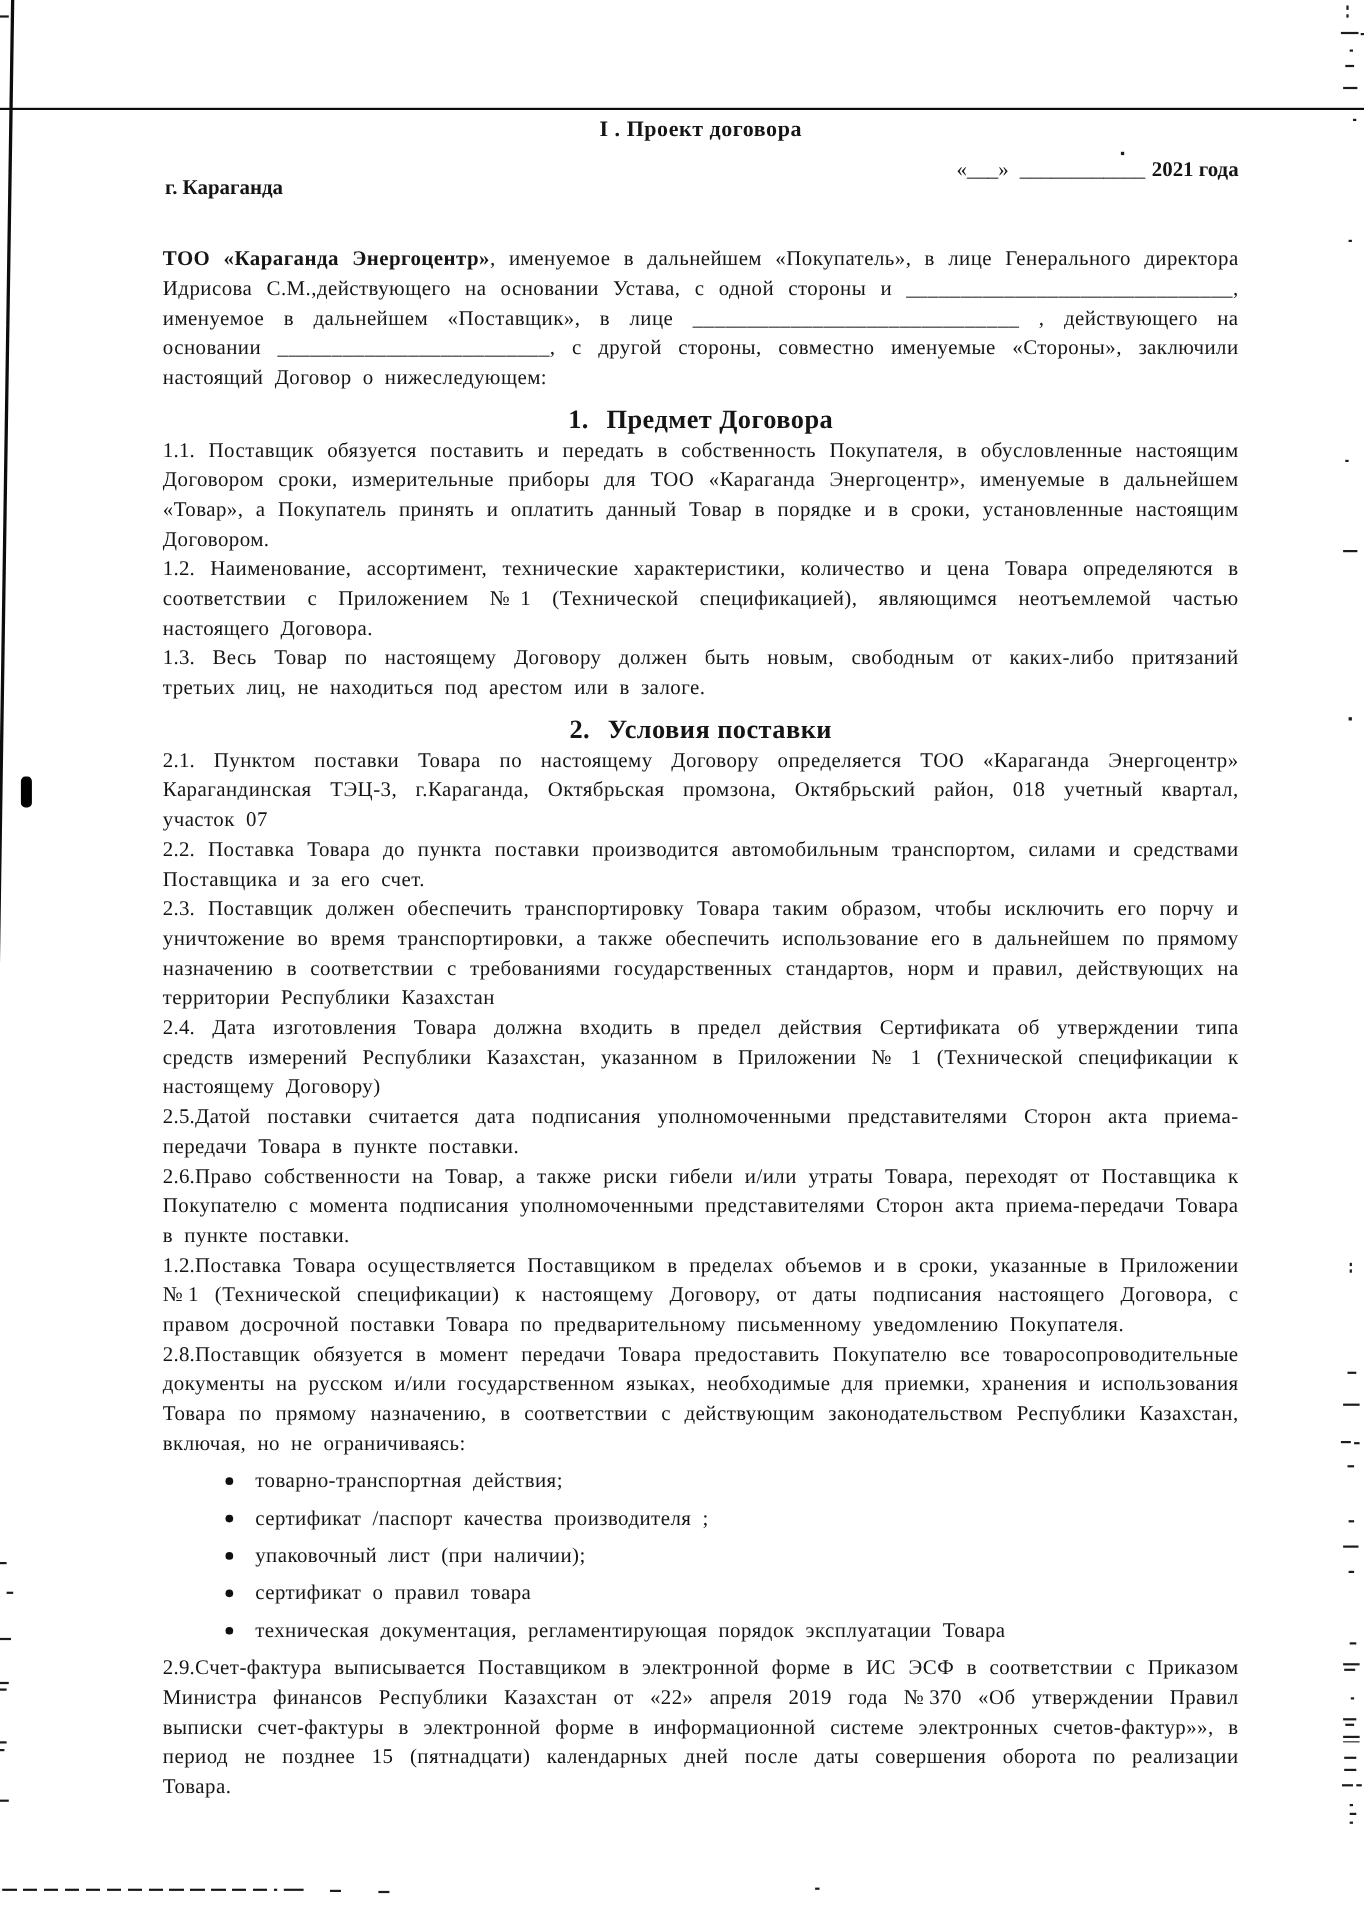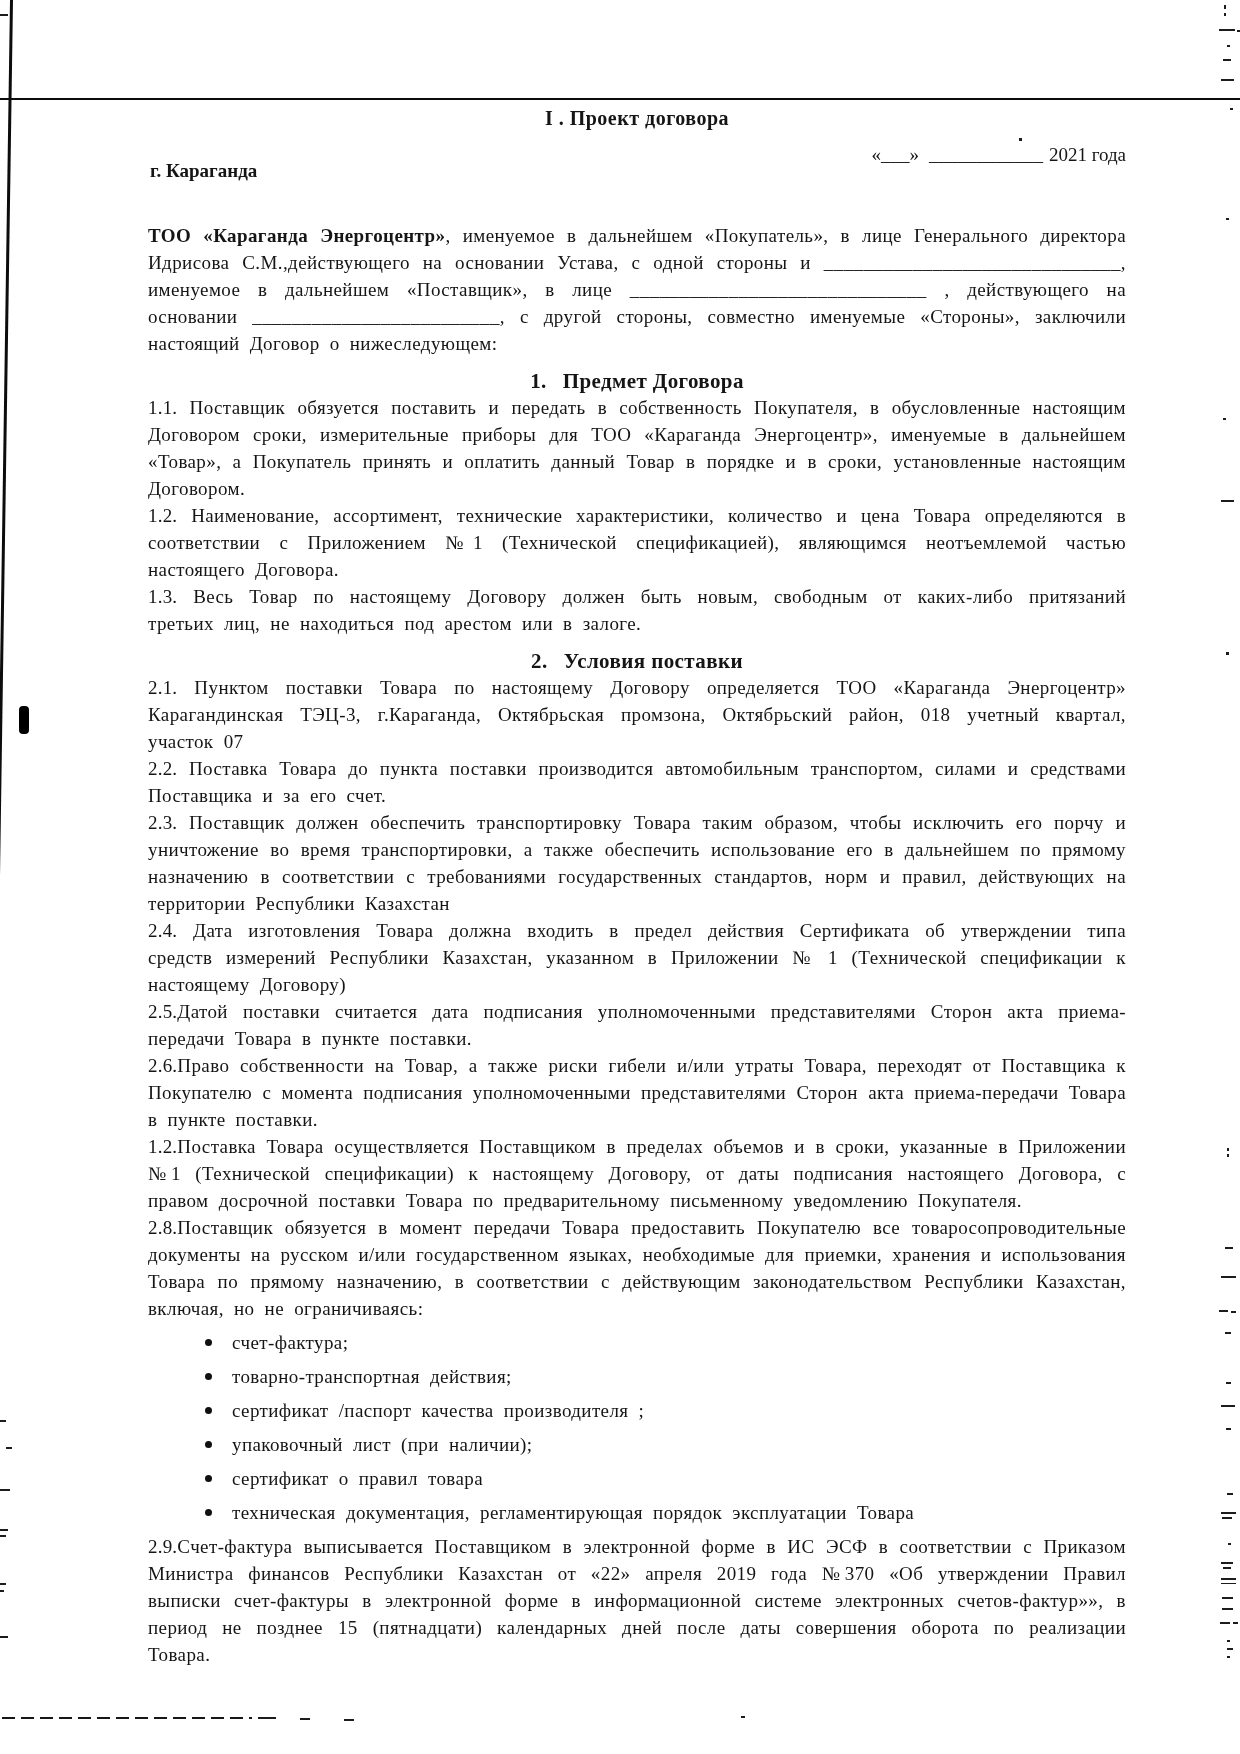--- a/index.html
+++ b/index.html
@@ -14,25 +14,25 @@
   .top-rule{position:absolute;left:0;top:98px;width:1240px;height:2px;background:#0c0c0c;}
   .left-rule{position:absolute;left:10px;top:0;width:3px;height:1719px;background:#0c0c0c;
     transform:rotate(0.85deg);transform-origin:top left;}
   .ink-blob{position:absolute;left:19px;top:706px;width:10px;height:28px;background:#000;border-radius:4px;}
   .content{position:absolute;left:148px;top:99px;width:978px;}
   .doc-title{margin:8px 0 0;text-align:center;font-size:20px;font-weight:bold;letter-spacing:.5px;}
   .meta-row{position:relative;height:52px;margin-top:12px;}
   .city{position:absolute;left:2px;top:18px;font-weight:bold;font-size:19px;}
   .date-line{position:absolute;right:0;top:2px;font-size:19px;white-space:nowrap;}
   .date-line .gap-blank{margin:0 6px 0 10px;letter-spacing:0;text-align:right;}
-  .date-line .year{font-weight:normal;text-align:center;}
+  .date-line .year{font-weight:bold;text-align:center;}
   .preamble{margin:28px 0 0;}
   .body-text{font-size:19px;line-height:27px;letter-spacing:.4px;word-spacing:5px;text-align:justify;}
   .bold-run{font-weight:bold;}
-  .sec-heading{margin:12px 0 0;text-align:center;font-size:21px;font-weight:bold;letter-spacing:.4px;}
+  .sec-heading{margin:12px 0 0;text-align:center;font-size:24px;font-weight:bold;letter-spacing:.4px;}
   .sec-heading .sec-num{margin-right:16px;}
   .clause{margin:0;}
   .cnum{font-weight:normal;letter-spacing:.2px;}
   ul.docs-list{margin:5px 0 2px;padding-left:57px;list-style:none;}
   ul.docs-list li{position:relative;padding-left:27px;margin:7px 0;text-align:left;}
   ul.docs-list li .bullet-dot{position:absolute;left:0;top:10px;width:7px;height:7px;border-radius:50%;background:#101010;}
   .mark{position:absolute;background:#1c1c1c;}
   .bottom-dash{position:absolute;left:2px;top:1717px;width:250px;height:2px;
     background:repeating-linear-gradient(90deg,#161616 0 13px,transparent 13px 19px);}
 </style>
@@ -120,21 +120,20 @@
   <p class="clause body-text"><b class="cnum">2.1.</b><span> Пунктом поставки Товара по настоящему Договору определяется ТОО «Караганда Энергоцентр» Карагандинская ТЭЦ-3, г.Караганда, Октябрьская промзона, Октябрьский район, 018 учетный квартал, участок 07</span></p>
   <p class="clause body-text"><b class="cnum">2.2.</b><span> Поставка Товара до пункта поставки производится автомобильным транспортом, силами и средствами Поставщика и за его счет.</span></p>
   <p class="clause body-text"><b class="cnum">2.3.</b><span> Поставщик должен обеспечить транспортировку Товара таким образом, чтобы исключить его порчу и уничтожение во время транспортировки, а также обеспечить использование его в дальнейшем по прямому назначению в соответствии с требованиями государственных стандартов, норм и правил, действующих на территории Республики Казахстан</span></p>
   <p class="clause body-text"><b class="cnum">2.4.</b><span> Дата изготовления Товара должна входить в предел действия Сертификата об утверждении типа средств измерений Республики Казахстан, указанном в Приложении № 1 (Технической спецификации к настоящему Договору)</span></p>
   <p class="clause body-text"><b class="cnum">2.5.</b><span>Датой поставки считается дата подписания уполномоченными представителями Сторон акта приема-передачи Товара в пункте поставки.</span></p>
   <p class="clause body-text"><b class="cnum">2.6.</b><span>Право собственности на Товар, а также риски гибели и/или утраты Товара, переходят от Поставщика к Покупателю с момента подписания уполномоченными представителями Сторон акта приема-передачи Товара в пункте поставки.</span></p>
   <p class="clause body-text"><b class="cnum">1.2.</b><span>Поставка Товара осуществляется Поставщиком в пределах объемов и в сроки, указанные в Приложении №1 (Технической спецификации) к настоящему Договору, от даты подписания настоящего Договора, с правом досрочной поставки Товара по предварительному письменному уведомлению Покупателя.</span></p>
   <p class="clause body-text"><b class="cnum">2.8.</b><span>Поставщик обязуется в момент передачи Товара предоставить Покупателю все товаросопроводительные документы на русском и/или государственном языках, необходимые для приемки, хранения и использования Товара по прямому назначению, в соответствии с действующим законодательством Республики Казахстан, включая, но не ограничиваясь:</span></p>
 
   <ul class="docs-list body-text">
-    <li><span class="bullet-dot"></span><span>счет-фактура;</span></li>
     <li><span class="bullet-dot"></span><span>товарно-транспортная действия;</span></li>
     <li><span class="bullet-dot"></span><span>сертификат /паспорт качества производителя ;</span></li>
     <li><span class="bullet-dot"></span><span>упаковочный лист (при наличии);</span></li>
     <li><span class="bullet-dot"></span><span>сертификат о правил товара</span></li>
     <li><span class="bullet-dot"></span><span>техническая документация, регламентирующая порядок эксплуатации Товара</span></li>
   </ul>
 
   <p class="clause body-text"><b class="cnum">2.9.</b><span>Счет-фактура выписывается Поставщиком в электронной форме в ИС ЭСФ в соответствии с Приказом Министра финансов Республики Казахстан от «22» апреля 2019 года №370 «Об утверждении Правил выписки счет-фактуры в электронной форме в информационной системе электронных счетов-фактур»», в период не позднее 15 (пятнадцати) календарных дней после даты совершения оборота по реализации Товара.</span></p>
 
 </main>

